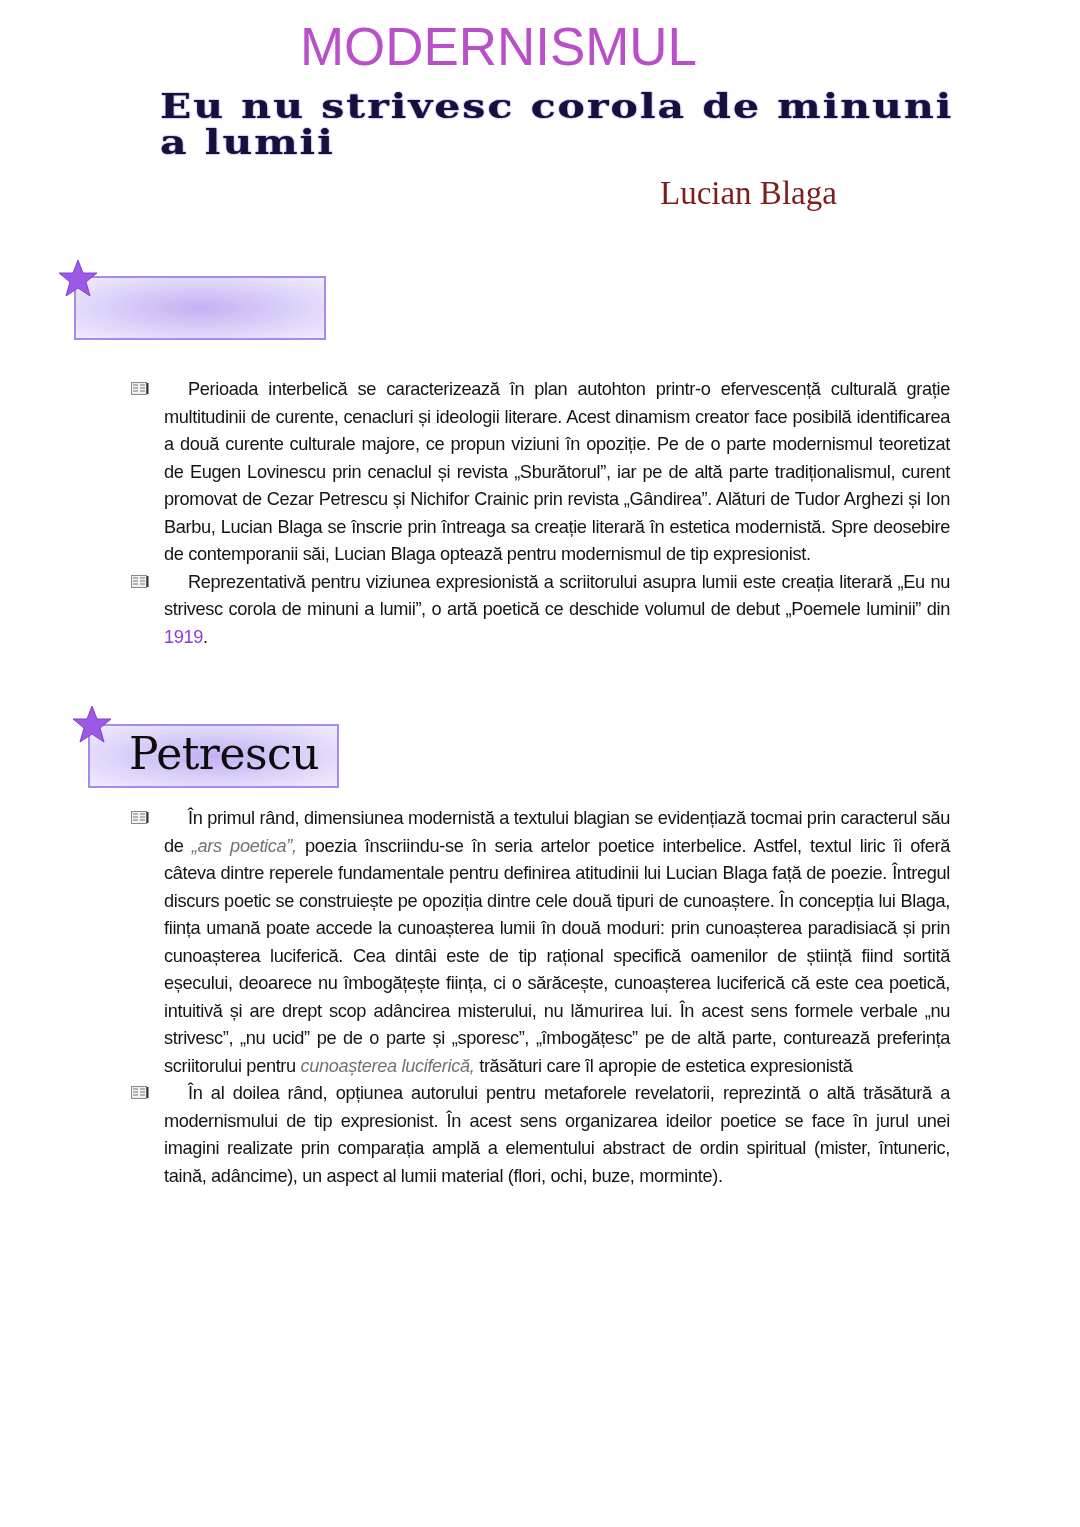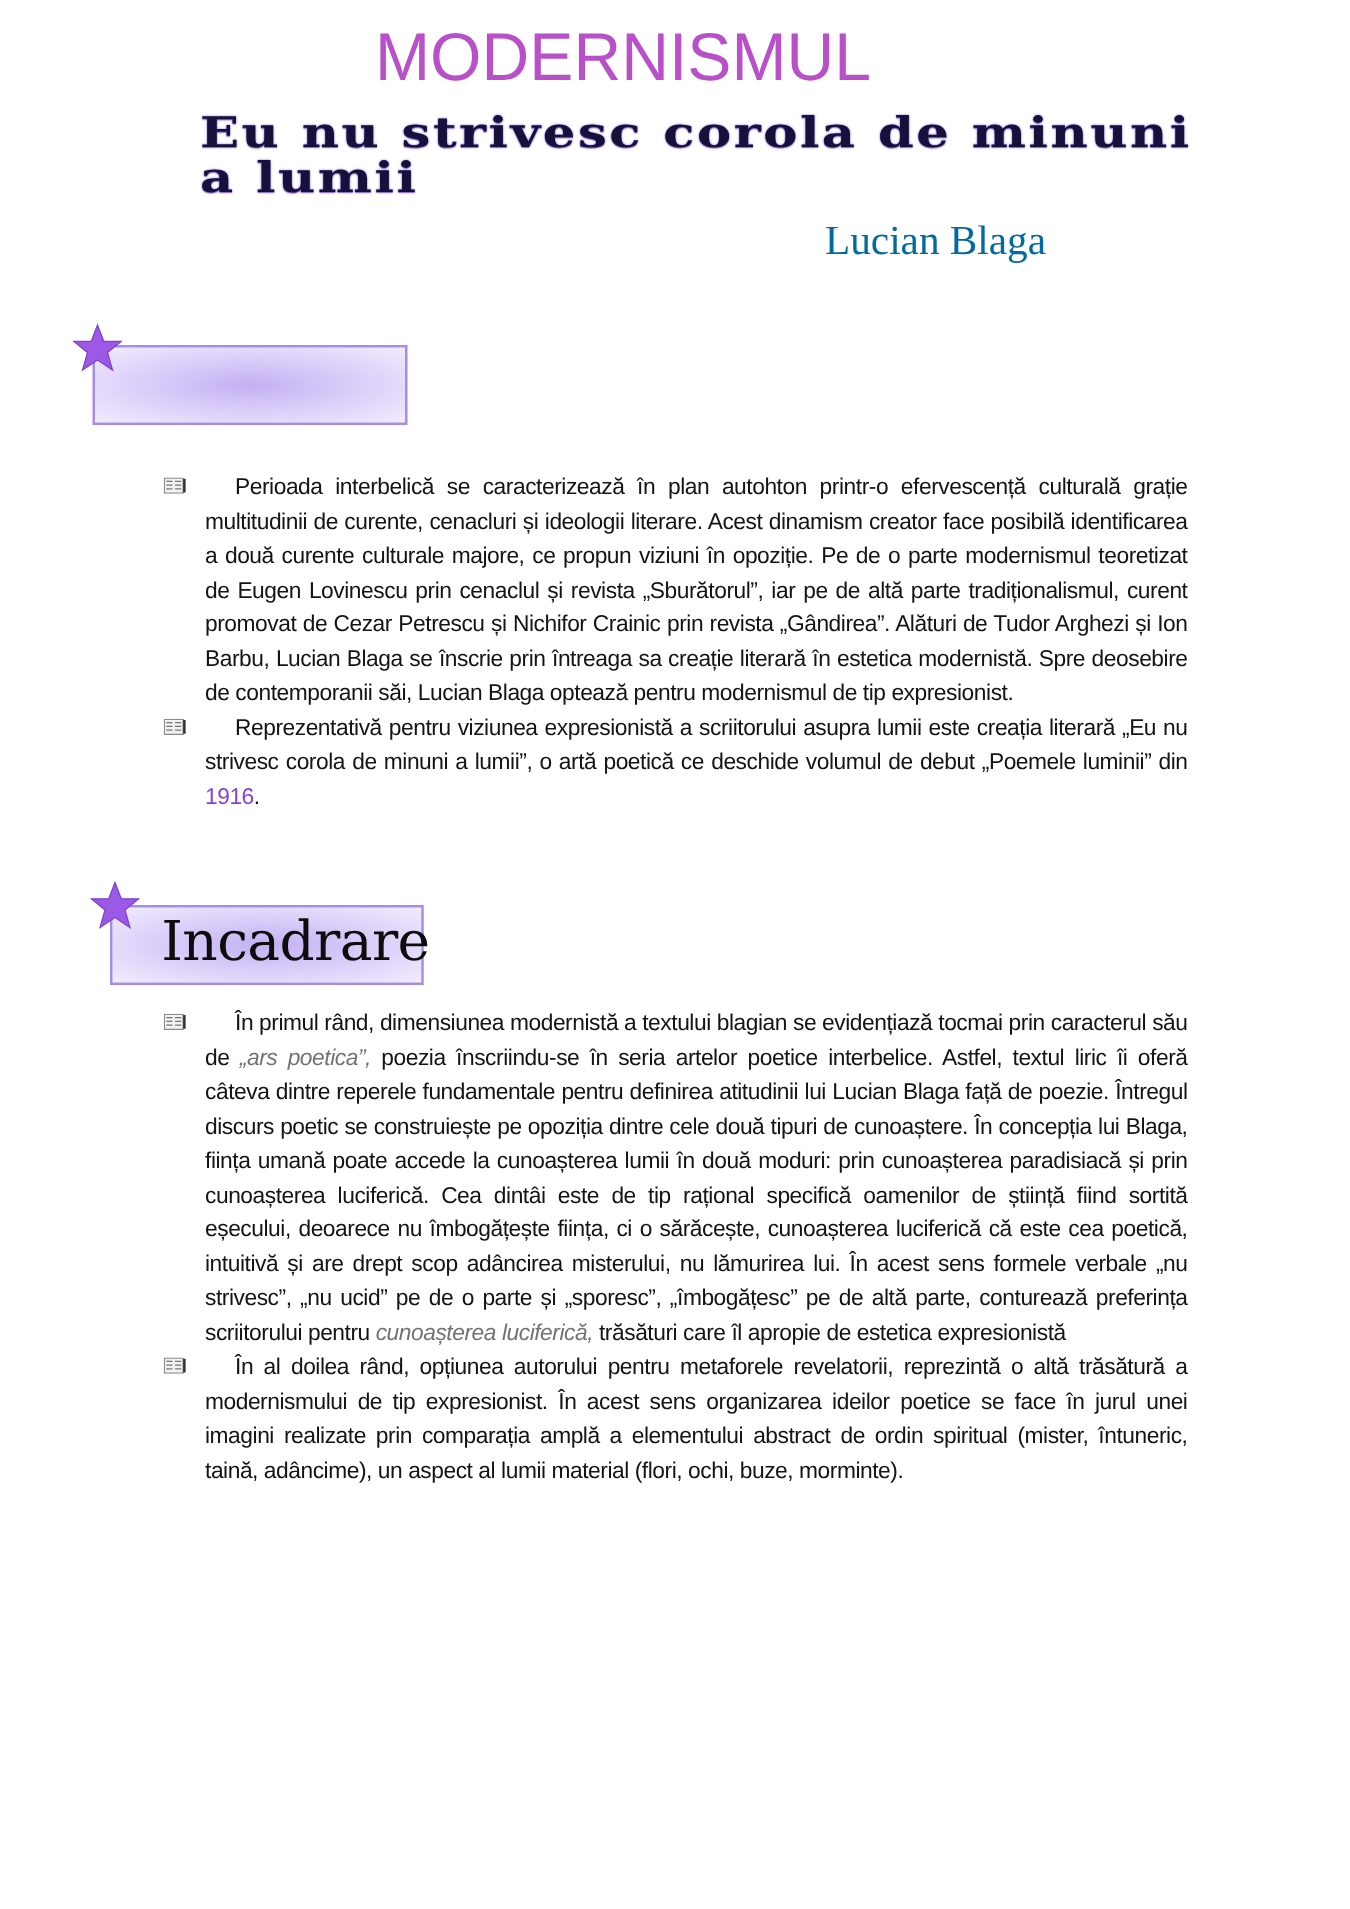--- a/index.html
+++ b/index.html
@@ -45,21 +45,21 @@
       transform: scaleY(0.82);
       transform-origin: left top;
     }
     .author {
       position: absolute;
       left: 660px;
       top: 173px;
       font-family: "Liberation Serif", serif;
       font-size: 33px;
       line-height: 40px;
-      color: #0369a1;
+      color: #7f1d1d;
     }
     .section-heading {
       position: absolute;
       height: 66px;
     }
     .section-heading .box {
       position: absolute;
       left: 0;
       top: 0;
       height: 64px;
@@ -146,30 +146,30 @@
     <svg class="bullet" viewBox="0 0 18 13">
       <rect x="0.5" y="0.5" width="15" height="12" fill="#f2f2f2" stroke="#8a8a8a" stroke-width="1"></rect>
       <line x1="2" y1="3" x2="7" y2="3" stroke="#777" stroke-width="1"></line>
       <line x1="2" y1="6" x2="7" y2="6" stroke="#777" stroke-width="1"></line>
       <line x1="2" y1="9" x2="7" y2="9" stroke="#777" stroke-width="1"></line>
       <line x1="9" y1="3" x2="14" y2="3" stroke="#777" stroke-width="1"></line>
       <line x1="9" y1="6" x2="14" y2="6" stroke="#777" stroke-width="1"></line>
       <line x1="9" y1="9" x2="14" y2="9" stroke="#777" stroke-width="1"></line>
       <rect x="15.5" y="1" width="2" height="11" fill="#333"></rect>
     </svg>
-    <span>Reprezentativă pentru viziunea expresionistă a scriitorului asupra lumii este creația literară „Eu nu strivesc corola de minuni a lumii”, o artă poetică ce deschide volumul de debut „Poemele luminii” din </span><span class="accent">1916</span><span>.</span>
+    <span>Reprezentativă pentru viziunea expresionistă a scriitorului asupra lumii este creația literară „Eu nu strivesc corola de minuni a lumii”, o artă poetică ce deschide volumul de debut „Poemele luminii” din </span><span class="accent">1919</span><span>.</span>
   </p>
 </div>
 
 <div class="section-heading" style="left:72px; top:704px; width:300px;">
   <div class="box" style="left:16px; top:20px; width:251px;"></div>
   <svg class="star" viewBox="0 0 40 40" style="left:0; top:0;">
     <polygon points="20,2 25,15 39,15 28,24 32,38 20,30 8,38 12,24 1,15 15,15" fill="#9b59e6" stroke="#8040d0" stroke-width="1"></polygon>
   </svg>
-  <div class="label" style="left:57px; top:22px;">Incadrare</div>
+  <div class="label" style="left:57px; top:22px;">Petrescu</div>
 </div>
 
 <div class="content" style="top:805px;">
   <p class="para">
     <svg class="bullet" viewBox="0 0 18 13">
       <rect x="0.5" y="0.5" width="15" height="12" fill="#f2f2f2" stroke="#8a8a8a" stroke-width="1"></rect>
       <line x1="2" y1="3" x2="7" y2="3" stroke="#777" stroke-width="1"></line>
       <line x1="2" y1="6" x2="7" y2="6" stroke="#777" stroke-width="1"></line>
       <line x1="2" y1="9" x2="7" y2="9" stroke="#777" stroke-width="1"></line>
       <line x1="9" y1="3" x2="14" y2="3" stroke="#777" stroke-width="1"></line>

